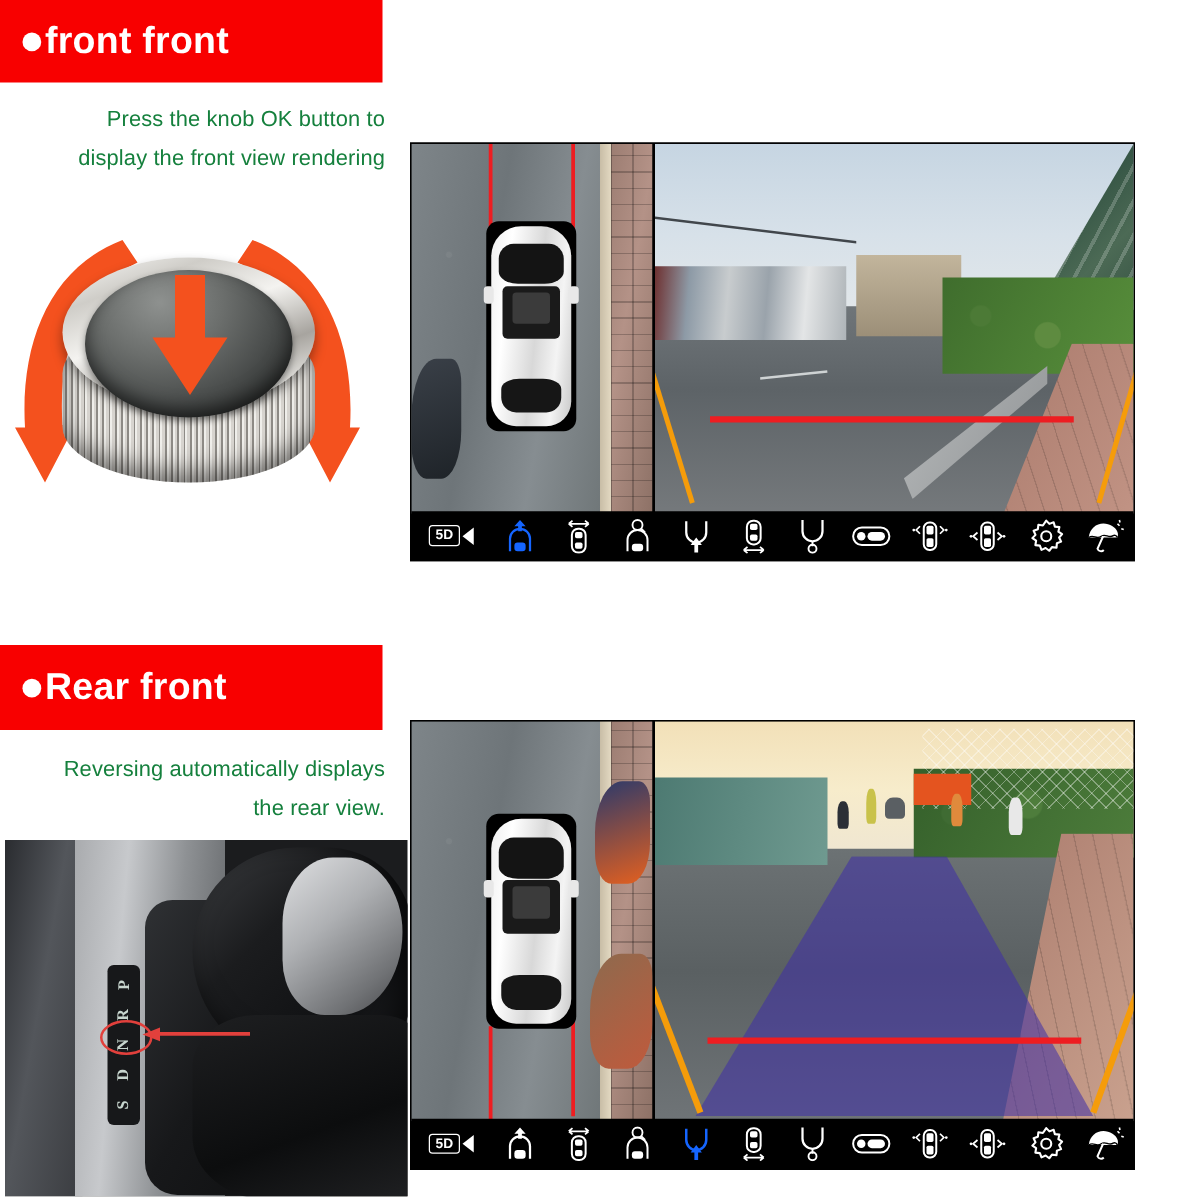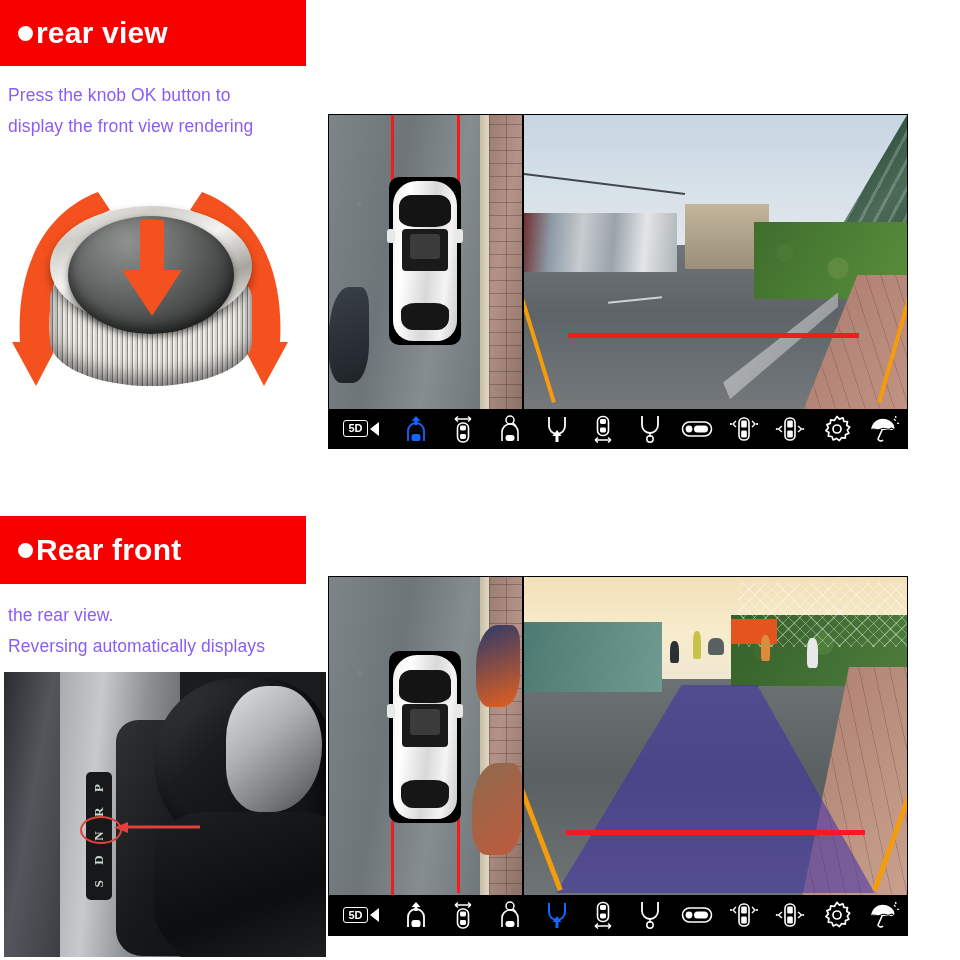--- a/index.html
+++ b/index.html
@@ -32,25 +32,26 @@
     letter-spacing:0.2px;
     line-height:1;
     white-space:nowrap;
   }
   #banner-front{left:0;top:0;width:306px;height:66px;}
   #banner-rear{left:0;top:516px;width:306px;height:68px;}
 
   
   .caption{
     position:absolute;
-    color:#8b5cf6;
+    color:#15803d;
     font-size:17.5px;
     line-height:31px;
     letter-spacing:0.1px;
     width:300px;
+    text-align:right;
   }
   .caption .ln{display:block;}
   #caption-front{left:8px;top:80px;}
   #caption-rear{left:8px;top:600px;}
 
   
   #knob-figure{
     position:absolute;left:6px;top:168px;width:288px;height:248px;
   }
   .knob-arc{
@@ -386,21 +387,21 @@
     border-top:7px solid transparent;
     border-bottom:7px solid transparent;
     border-right:9px solid #ffffff;
   }
 </style>
 </head>
 <body>
 
 <div class="banner" id="banner-front">
   <span class="bullet"></span>
-  <span class="btitle">rear view</span>
+  <span class="btitle">front front</span>
 </div>
 
 <div class="caption" id="caption-front">
   <span class="ln">Press the knob OK button to</span>
   <span class="ln">display the front view rendering</span>
 </div>
 
 <div id="knob-figure">
   <svg class="knob-arc" viewBox="0 0 288 232">
     <path d="M92,18 C34,40 10,100 14,168 L6,168 L30,212 L54,166 L44,166 C40,106 60,56 104,36 Z" fill="#f4511e"></path>
@@ -563,22 +564,22 @@
     </div>
   </div>
 </div>
 
 <div class="banner" id="banner-rear">
   <span class="bullet"></span>
   <span class="btitle">Rear front</span>
 </div>
 
 <div class="caption" id="caption-rear">
+  <span class="ln">Reversing automatically displays</span>
   <span class="ln">the rear view.</span>
-  <span class="ln">Reversing automatically displays</span>
 </div>
 
 <div id="shifter-figure">
   <div class="sf-panel-left"></div>
   <div class="sf-console"></div>
   <div class="sf-boot"></div>
   <div class="sf-right-seat"></div>
   <div class="sf-lever"></div>
   <div class="sf-lever-hi"></div>
   <div class="sf-lower"></div>

